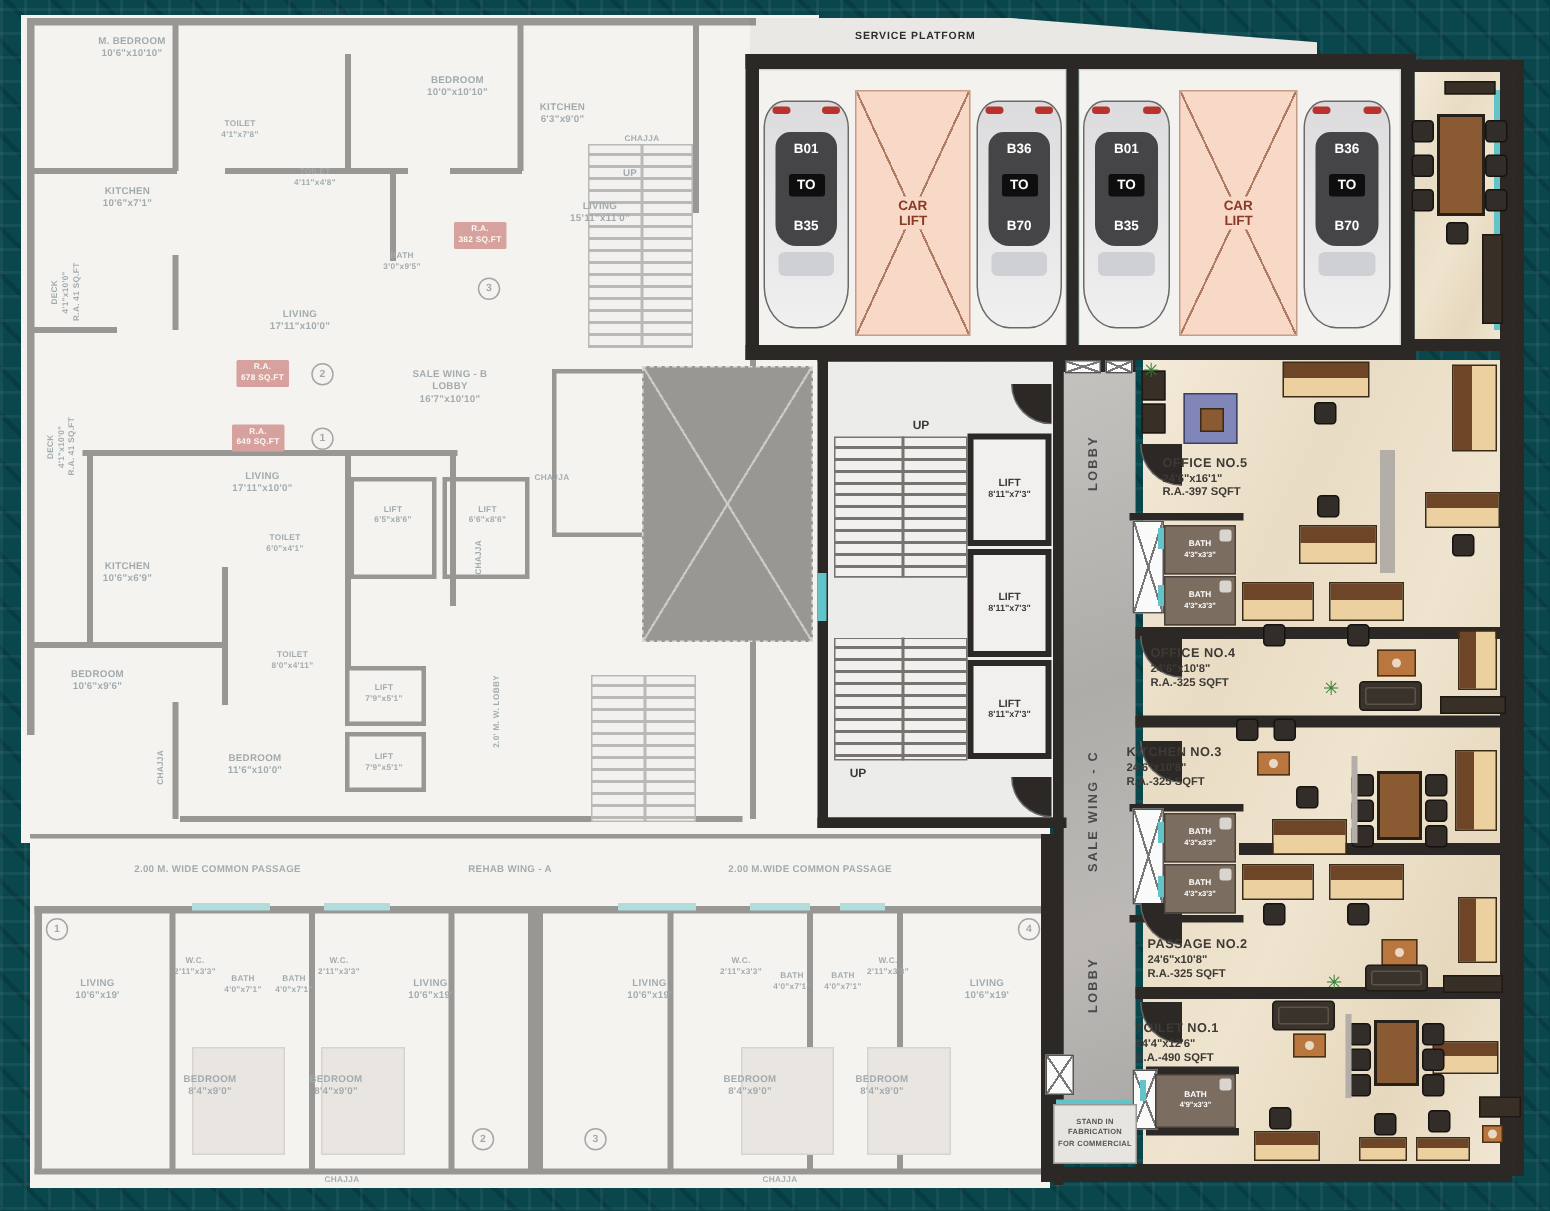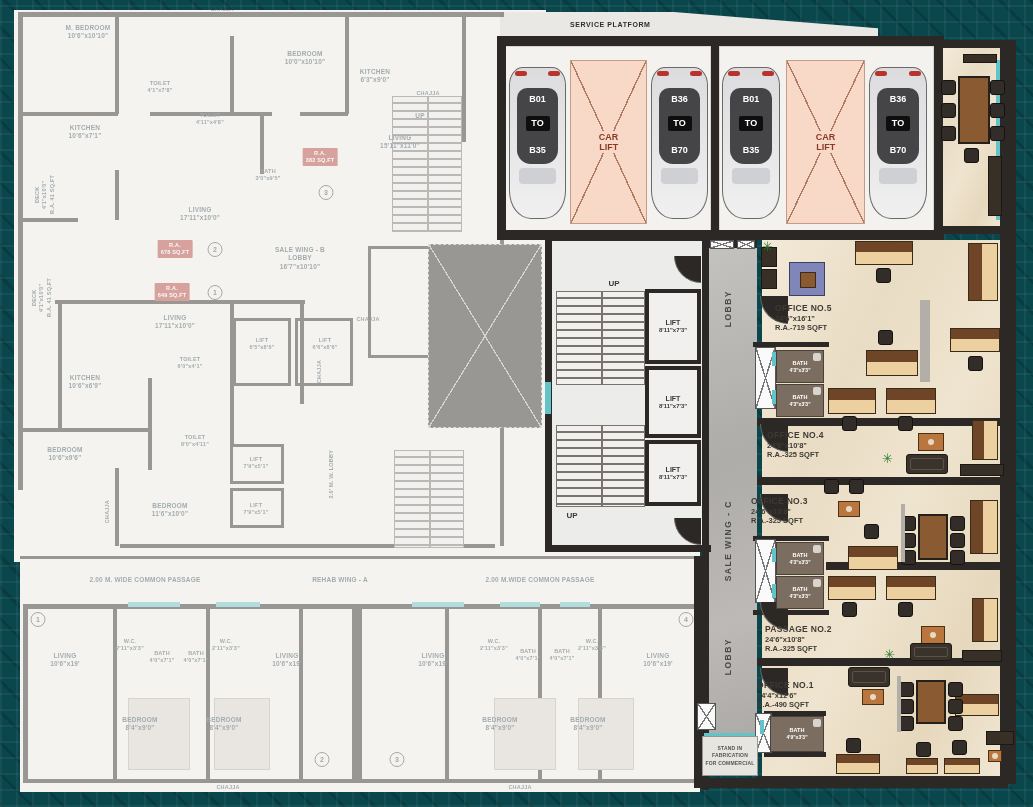--- a/index.html
+++ b/index.html
@@ -497,39 +497,39 @@
         <span class="bn">BATH</span>
         <span class="bd">4'9"x3'3"</span>
       </div>
     </div>
 
   <div data-list="offices">
 
   <div class="abs olabel" style="left: 830px; top: 303px;">
         <div class="on">OFFICE NO.5</div>
         <div class="od">24'6"x16'1"</div>
-        <div class="oa">R.A.-719 SQFT</div>
+        <div class="oa">R.A.-397 SQFT</div>
       </div>
       <div class="abs olabel" style="left: 822px; top: 430px;">
         <div class="on">OFFICE NO.4</div>
         <div class="od">24'6"x10'8"</div>
         <div class="oa">R.A.-325 SQFT</div>
       </div>
       <div class="abs olabel" style="left: 806px; top: 496px;">
-        <div class="on">OFFICE NO.3</div>
+        <div class="on">KITCHEN NO.3</div>
         <div class="od">24'6"x10'8"</div>
         <div class="oa">R.A.-325 SQFT</div>
       </div>
       <div class="abs olabel" style="left: 820px; top: 624px;">
         <div class="on">PASSAGE NO.2</div>
         <div class="od">24'6"x10'8"</div>
         <div class="oa">R.A.-325 SQFT</div>
       </div>
       <div class="abs olabel" style="left: 812px; top: 680px;">
-        <div class="on">OFFICE NO.1</div>
+        <div class="on">TOILET NO.1</div>
         <div class="od">24'4"x12'6"</div>
         <div class="oa">R.A.-490 SQFT</div>
       </div>
     </div>
 
   <div class="abs standin" style="left:702px;top:736px;width:56px;height:40px;">
     <span>STAND IN</span>
     <span>FABRICATION</span>
     <span>FOR COMMERCIAL</span>
   </div>

